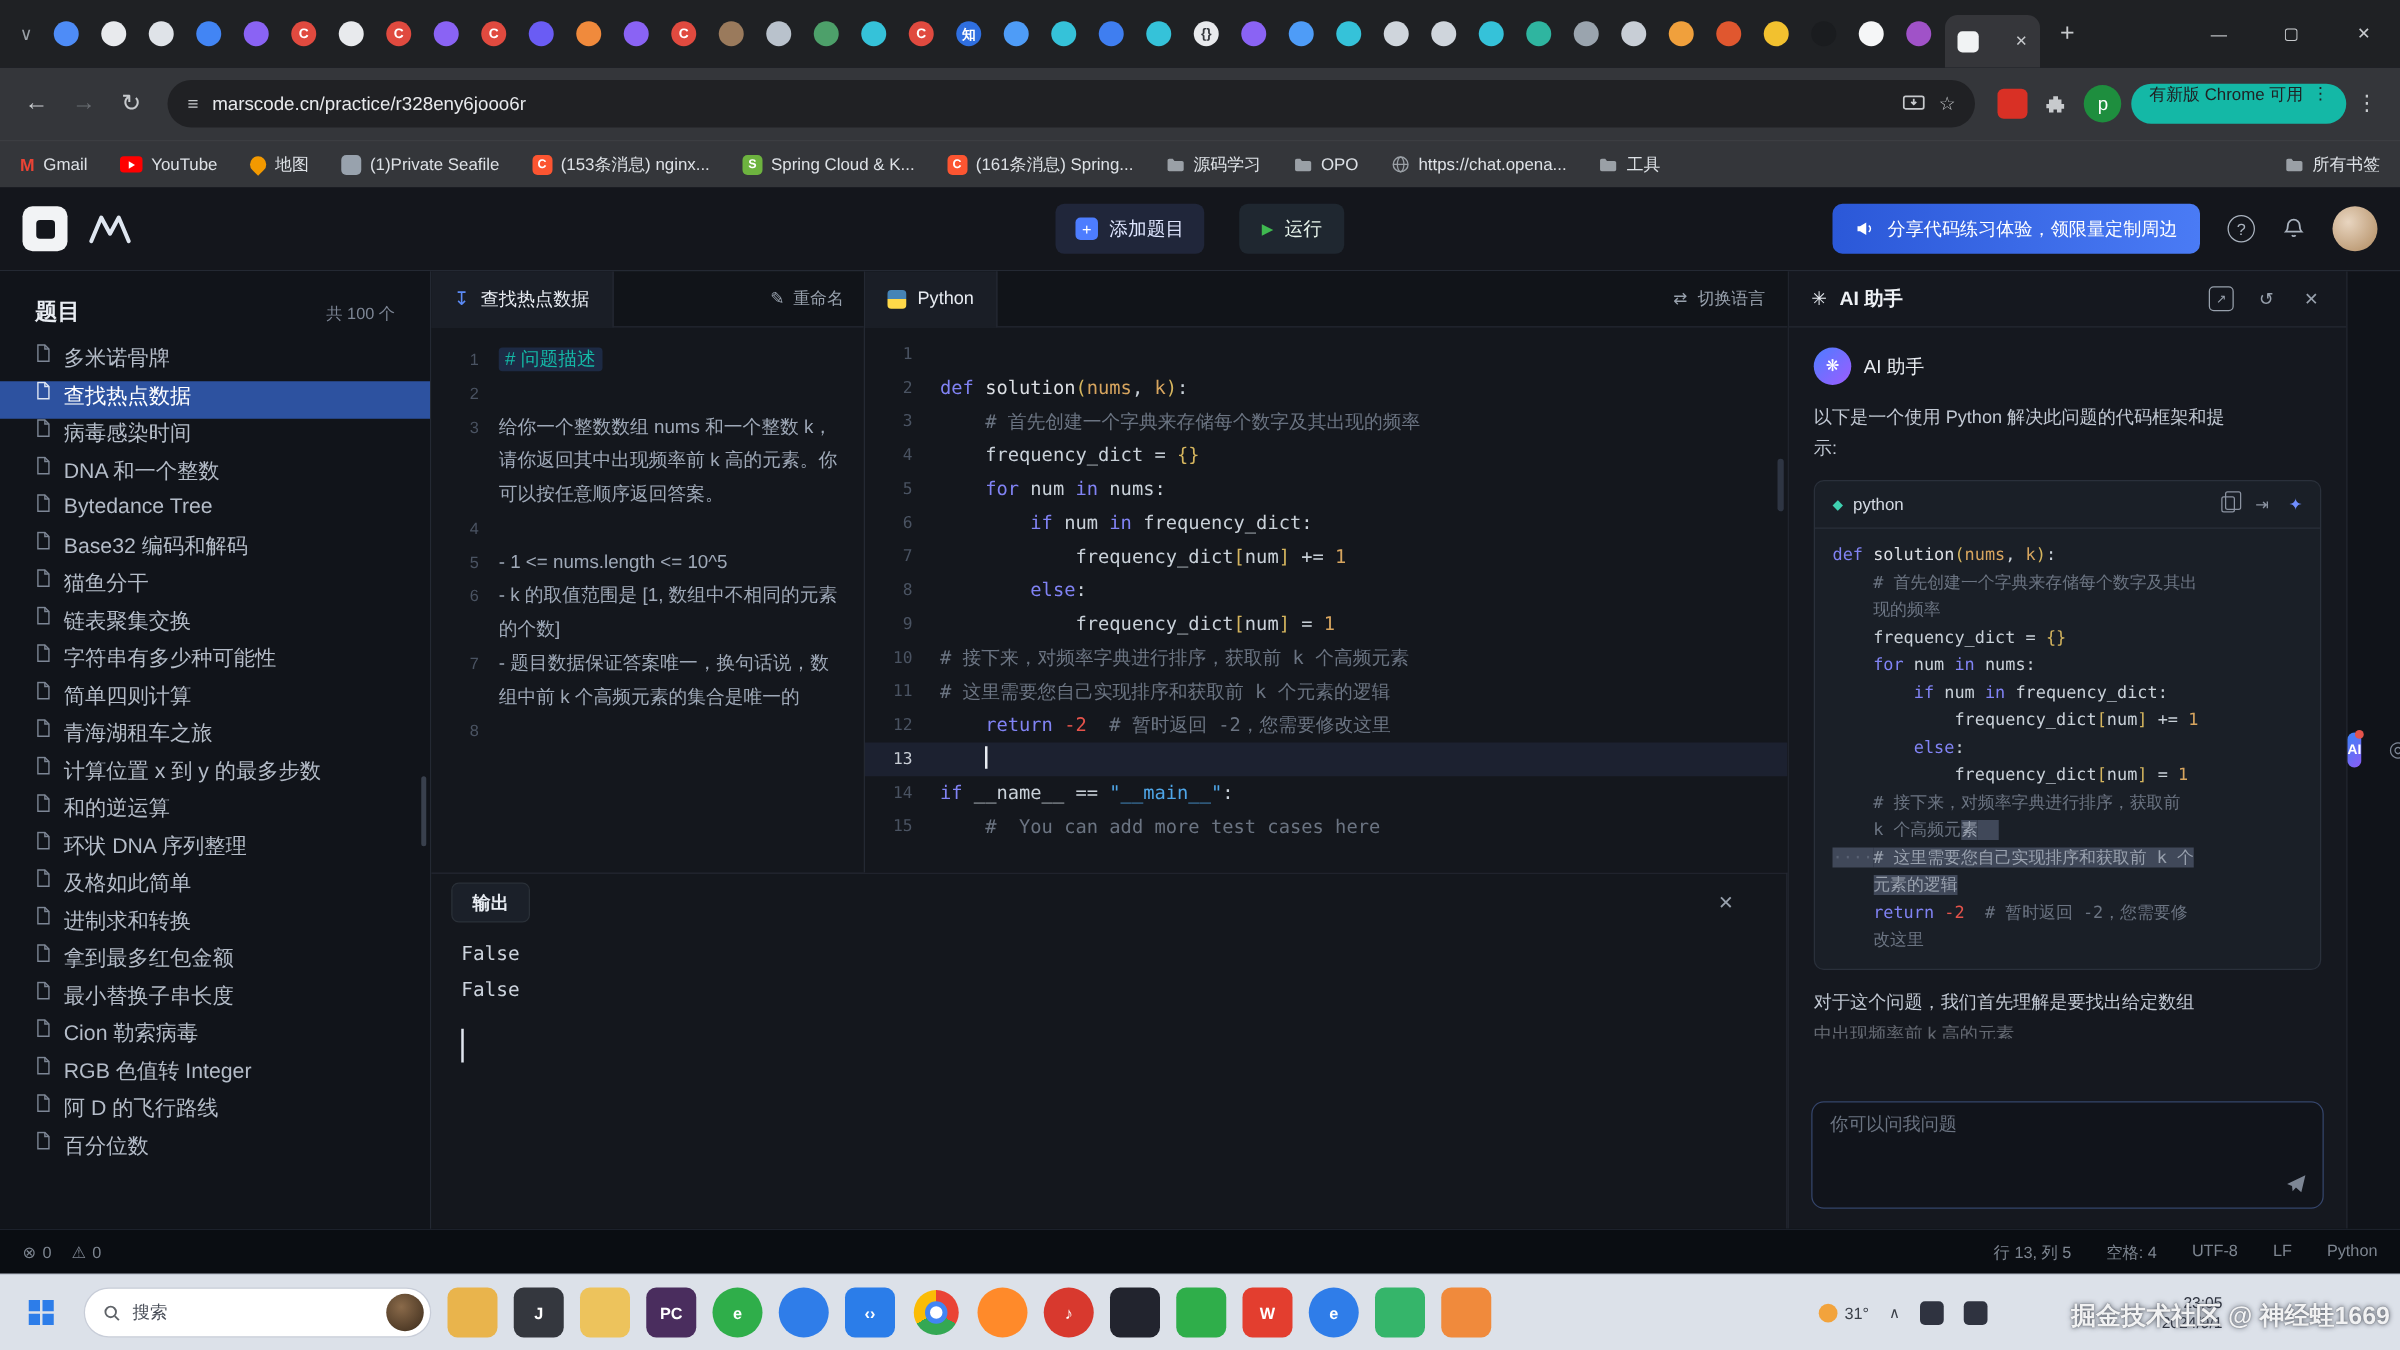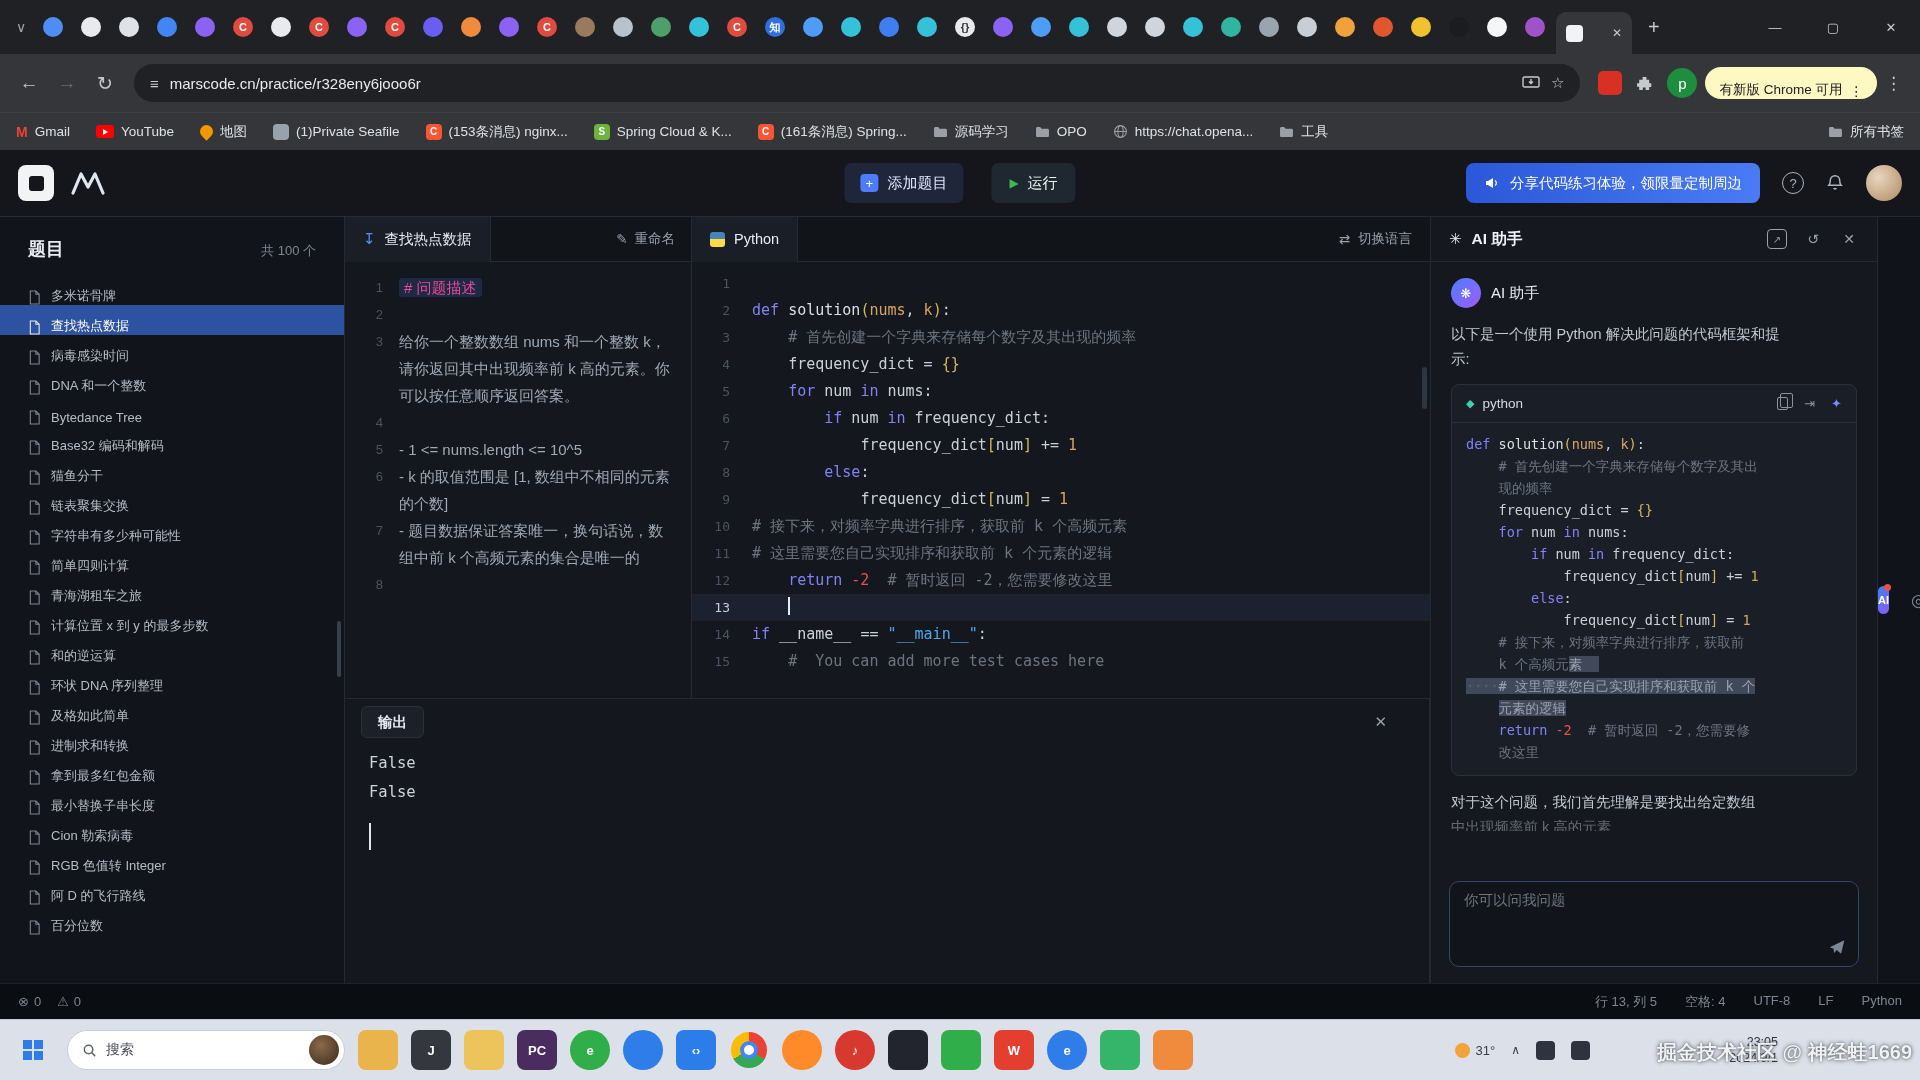--- a/index.html
+++ b/index.html
@@ -22,21 +22,21 @@
 
   .toolbar{height:58px;background:#34363a;display:flex;align-items:center;padding:0 10px;flex:none}
   .nav-btn{width:38px;height:38px;display:flex;align-items:center;justify-content:center;color:#c7cacd;font-size:19px}
   .nav-btn.dim{color:#696d72}
   .omnibox{flex:1;height:38px;background:#202124;border-radius:19px;margin:0 10px;display:flex;align-items:center;padding:0 16px;gap:11px;color:#e8eaed;font-size:15px}
   .omni-spacer{flex:1}
   .omni-icon{color:#c7cacd;display:flex;align-items:center;font-size:15px}
   .ext-red{width:24px;height:24px;border-radius:5px;background:#d93025;margin:0 8px}
   .ext-puzzle{color:#c7cacd;display:flex;margin:0 6px}
   .profile-avatar{width:30px;height:30px;border-radius:50%;background:#1e8e3e;color:#fff;display:flex;align-items:center;justify-content:center;font-size:15px;margin:0 8px}
-  .update-pill{height:32px;background:#fef9c3;border-radius:16px;color:#202124;font-size:13.5px;display:flex;align-items:flex-end;padding:0 14px;gap:7px;white-space:nowrap}
+  .update-pill{height:32px;background:#14b8a6;border-radius:16px;color:#202124;font-size:13.5px;display:flex;align-items:flex-start;padding:0 14px;gap:7px;white-space:nowrap}
   .kebab{color:#c7cacd;font-size:17px;margin:0 8px}
 
   .bookmarksbar{height:38px;background:#34363a;border-top:1px solid #3c3e42;display:flex;align-items:center;padding:0 16px;gap:26px;font-size:13.5px;color:#dde1e6;flex:none}
   .bm{display:flex;align-items:center;gap:7px;white-space:nowrap}
   .bm-ico{display:flex;align-items:center;color:#9aa0a6}
   .bm-gmail{color:#ea4335;font-weight:bold;font-size:14px}
   .bm-yt{width:18px;height:13px;background:#f00;border-radius:3px;position:relative}
   .bm-yt::after{content:"";position:absolute;left:7px;top:3.5px;border-left:5px solid #fff;border-top:3px solid transparent;border-bottom:3px solid transparent}
   .bm-map{width:13px;height:13px;border-radius:50% 50% 50% 0;background:#f29900;transform:rotate(-45deg)}
   .bm-sq{width:16px;height:16px;border-radius:4px;color:#fff;font-size:10px;font-weight:bold;display:flex;align-items:center;justify-content:center}
@@ -59,40 +59,40 @@
   .user-avatar{width:36px;height:36px;border-radius:50%;background:radial-gradient(circle at 35% 35%,#e8d5c0,#b08a5f)}
 
   
   .main{display:flex;height:766px;flex:none}
   .sidebar{width:345px;background:#11141a;border-right:1px solid #242933;position:relative;display:flex;flex-direction:column}
   .sb-head{display:flex;align-items:baseline;justify-content:space-between;padding:20px 28px 6px}
   .sb-title{font-size:18px;font-weight:bold;color:#e8ecf2}
   .sb-count{font-size:13px;color:#7d8695}
   .sb-search{margin:10px 28px 4px;height:40px;background:#1a1e26;border:1px solid #272d37;border-radius:8px;display:flex;align-items:center;gap:9px;padding:0 12px;color:#6b7482;font-size:14px}
   .sb-list{margin-top:8px;flex:1;overflow:hidden}
-  .sb-item{height:30px;display:flex;align-items:flex-end;gap:10px;padding:0 28px;font-size:13px;color:#b4bcc8;white-space:nowrap}
+  .sb-item{height:30px;display:flex;align-items:flex-start;gap:10px;padding:0 28px;font-size:17px;color:#b4bcc8;white-space:nowrap}
   .sb-item .ico{color:#7d8695;display:flex;flex:none}
   .sb-item.active{background:#2d52a0;color:#fff}
   .sb-item.active .ico{color:#dfe6f2}
   .sb-handle{position:absolute;right:3px;top:404px;width:4px;height:56px;border-radius:2px;background:#39404d}
 
   .center-col{flex:1;display:flex;flex-direction:column;min-width:0}
   .top-row{flex:1;display:flex;min-height:0}
   .tabbar{height:45px;background:#111419;border-bottom:1px solid #242933;display:flex;align-items:center;flex:none}
   .tab-active{height:45px;display:flex;align-items:center;gap:9px;padding:0 18px;background:#1a1e26;border-right:1px solid #242933;color:#e8ecf2;font-size:14.5px;white-space:nowrap}
   .tab-ico{color:#5b8af5;font-size:15px}
   .rename{margin-left:auto;margin-right:16px;display:flex;align-items:center;gap:7px;color:#98a1ad;font-size:13.5px;white-space:nowrap}
 
   .problem-panel{width:347px;background:#14171d;border-right:1px solid #242933;display:flex;flex-direction:column}
   .p-body{flex:1;padding-top:12px;overflow:hidden;font-size:15px;line-height:27px}
   .p-row{display:flex}
   .p-num{width:54px;flex:none;text-align:right;padding-right:16px;color:#4a5362;font-size:13px;line-height:27px}
   .p-text{flex:1;padding-right:20px;color:#9fa9b8}
   .p-text.empty{height:27px}
-  .p-heading{color:#ec4899;background:#1d2a44;padding:1px 5px;border-radius:3px}
+  .p-heading{color:#14b8a6;background:#1d2a44;padding:1px 5px;border-radius:3px}
 
   .editor-panel{flex:1;background:#14171d;display:flex;flex-direction:column;min-width:0;position:relative}
   .switch-lang{margin-left:auto;margin-right:18px;display:flex;align-items:center;gap:8px;color:#98a1ad;font-size:13.5px;white-space:nowrap}
   .py-ico{width:15px;height:15px;border-radius:3px;background:linear-gradient(180deg,#4584b6 50%,#ffd949 50%)}
   .e-body{flex:1;padding-top:8px;font-family:"DejaVu Sans Mono","Liberation Mono",monospace;font-size:15px;line-height:27px;overflow:hidden}
   .c-row{display:flex;height:27px;white-space:pre}
   .c-num{width:60px;flex:none;text-align:right;padding-right:22px;color:#4a5362;font-size:13px}
   .c-row.cur{background:#1c2130}
   .c-row.cur .c-num{color:#c8cdd5}
   .caret{display:inline-block;width:2px;height:18px;background:#e8ecf2;vertical-align:-3px}

